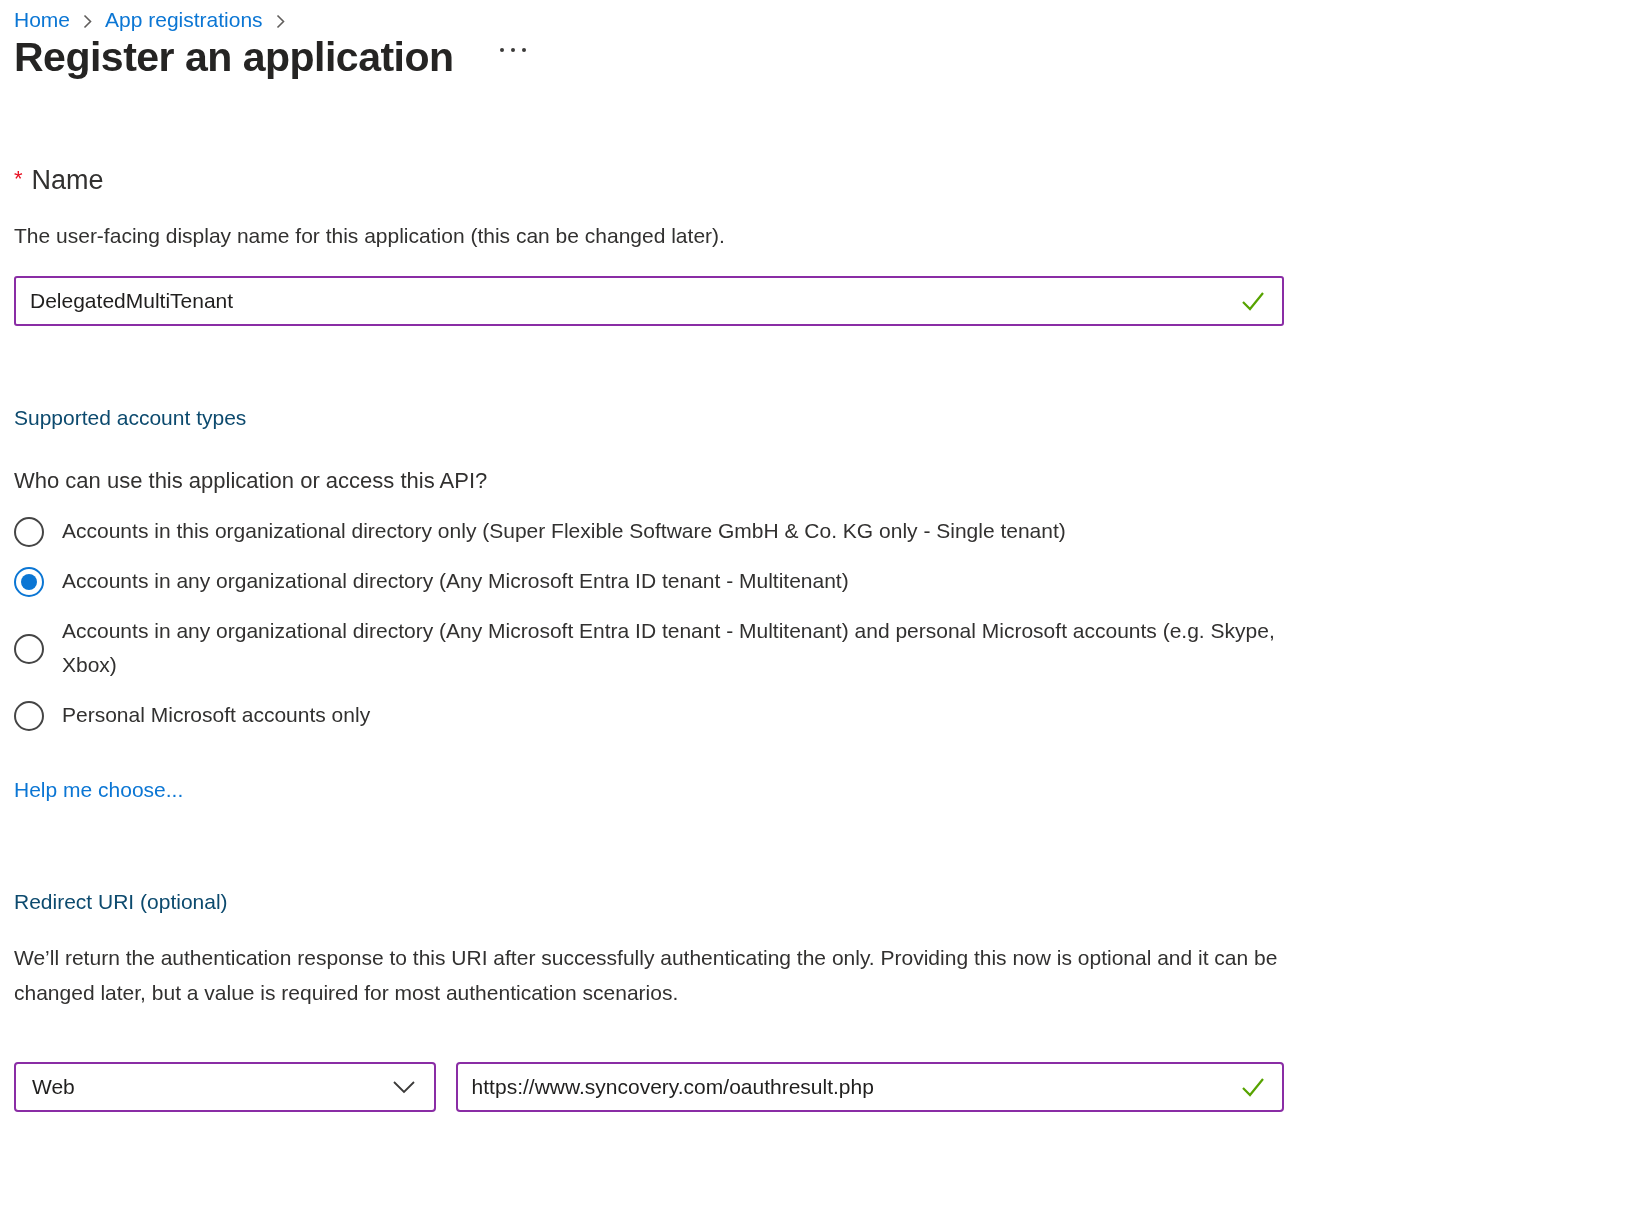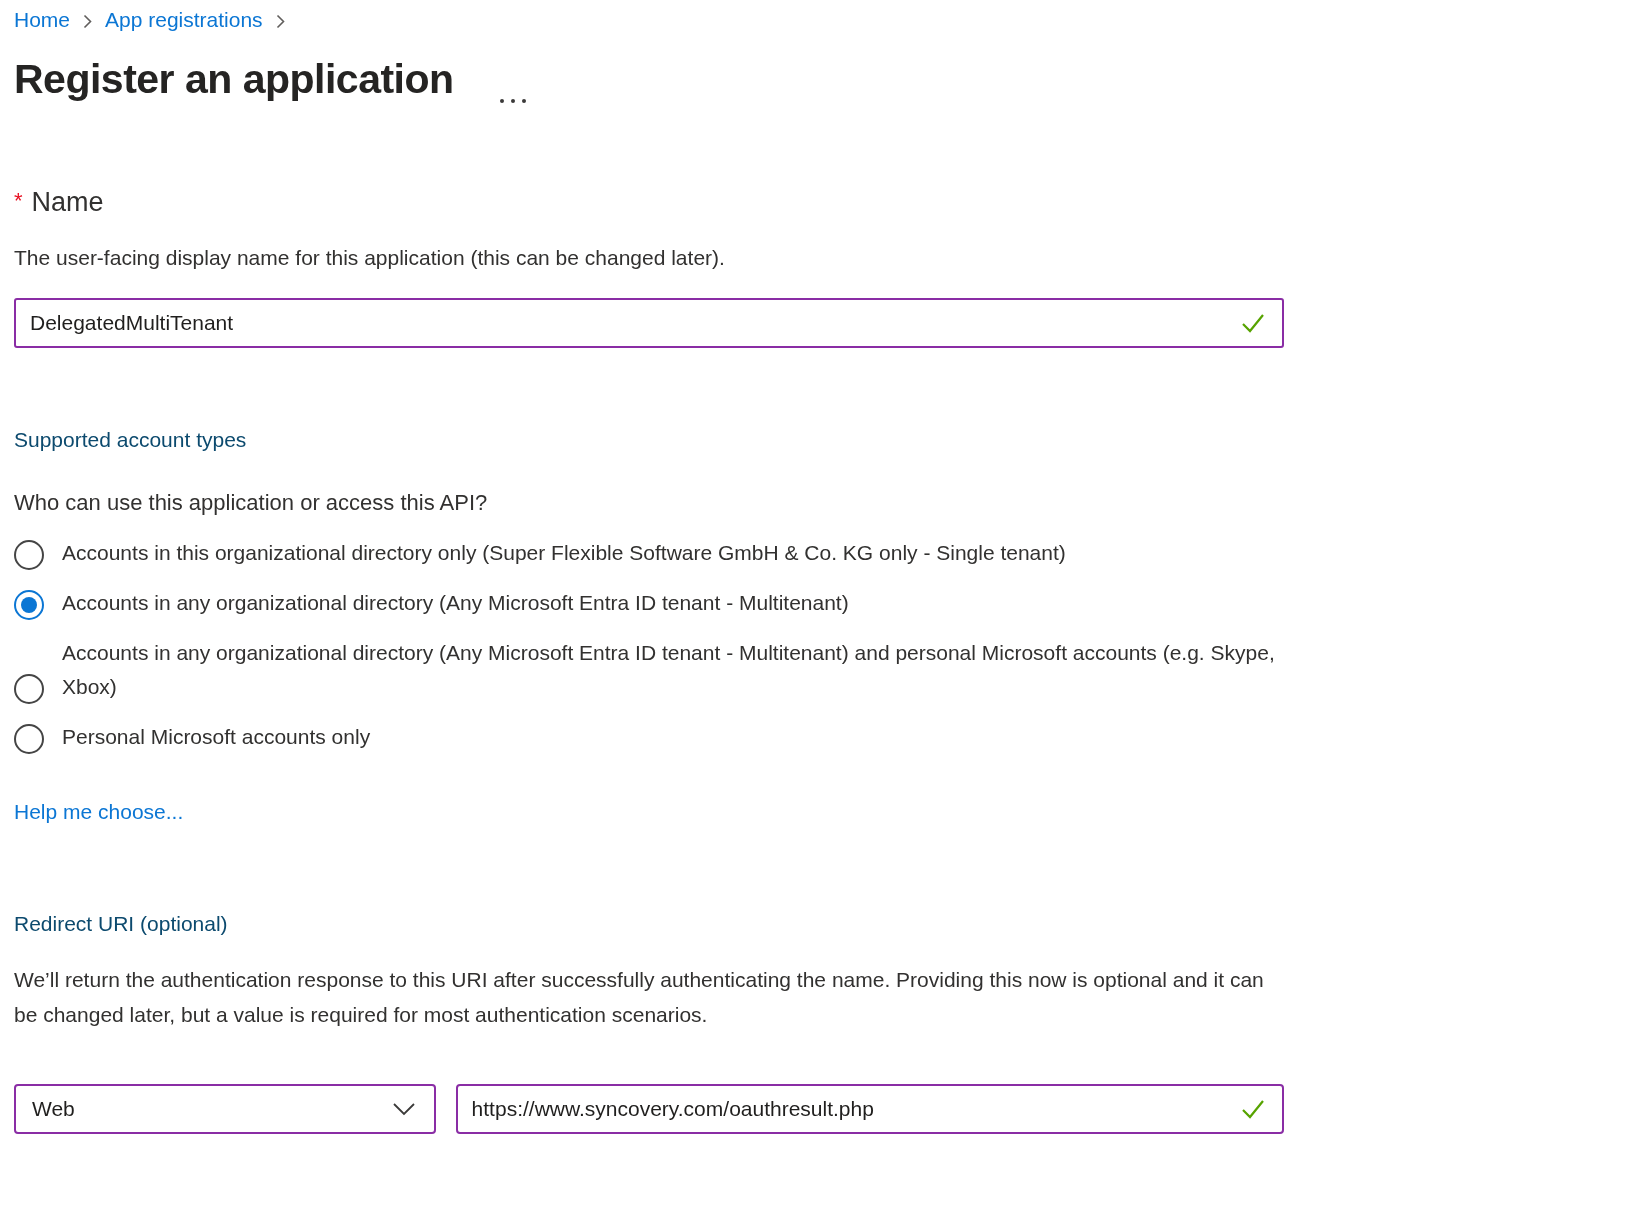--- a/index.html
+++ b/index.html
@@ -11,21 +11,21 @@
     overflow:hidden;
   }
   .page { position:relative; width:1297px; height:1232px; padding:6px 13px 0 14px; }
 
   
   .breadcrumb { display:flex; align-items:center; font-size:21px; height:28px; }
   .breadcrumb a { color:#0b76d4; text-decoration:none; cursor:pointer; }
   .crumb-sep { display:inline-flex; margin:2px 12px 0 12px; }
 
   
-  .title-row { display:flex; align-items:flex-end; margin-top:22px; }
+  .title-row { display:flex; align-items:flex-start; }
   .page-title { font-size:41px; font-weight:700; color:#252423; letter-spacing:-0.5px; }
   .more-dots { display:inline-flex; gap:7px; margin-left:46px; margin-top:14px; cursor:pointer; }
   .more-dots i { width:4px; height:4px; border-radius:50%; background:#3b3a39; }
 
   
   .field-label { display:flex; align-items:flex-start; margin-top:84px; font-size:27px; color:#323130; }
   .req { color:#e81123; font-size:22px; margin-right:9px; position:relative; top:1px; }
   .hint { margin-top:28px; font-size:21px; color:#323130; }
 
   .text-field {
@@ -43,21 +43,21 @@
     font-size:21px; color:#201f1e; background:transparent;
   }
   .check-icon { flex:0 0 auto; margin-left:12px; }
 
   
   .section-heading { margin-top:80px; font-size:21px; color:#0c4a6e; }
   .question { margin-top:38px; font-size:22px; }
 
   
   .radio-group { margin-top:12px; }
-  .radio-row { display:flex; align-items:flex-end; padding:8px 0; cursor:pointer; }
+  .radio-row { display:flex; align-items:center; padding:8px 0; cursor:pointer; }
   .radio {
     position:relative; flex:0 0 auto;
     width:30px; height:30px; border-radius:50%;
     border:2px solid #454545; background:#fff; margin-top:1px;
   }
   .radio.checked { border-color:#0b76d4; }
   .radio.checked::after {
     content:""; position:absolute; inset:5px;
     border-radius:50%; background:#0b76d4;
   }
@@ -148,21 +148,21 @@
     <div class="radio-row">
       <span class="radio"></span>
       <span class="radio-label">Personal Microsoft accounts only</span>
     </div>
   </div>
 
   <a class="help-link">Help me choose...</a>
 
   
   <div class="section-heading redirect-heading">Redirect URI (optional)</div>
-  <div class="redirect-desc">We’ll return the authentication response to this URI after successfully authenticating the name. Providing this now is optional and it can be changed later, but a value is required for most authentication scenarios.</div>
+  <div class="redirect-desc">We’ll return the authentication response to this URI after successfully authenticating the only. Providing this now is optional and it can be changed later, but a value is required for most authentication scenarios.</div>
 
   <div class="controls-row">
     <div class="select-box">
       <span>Web</span>
       <span>
         <svg width="24" height="14" viewBox="0 0 24 14">
             <path d="M2 2 L12 12 L22 2" fill="none" stroke="#3b3a39" stroke-width="1.8"></path>
           </svg>
       </span>
     </div>

